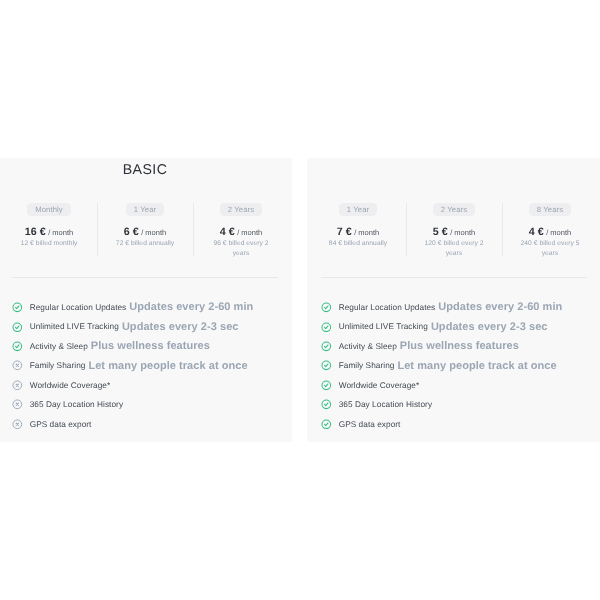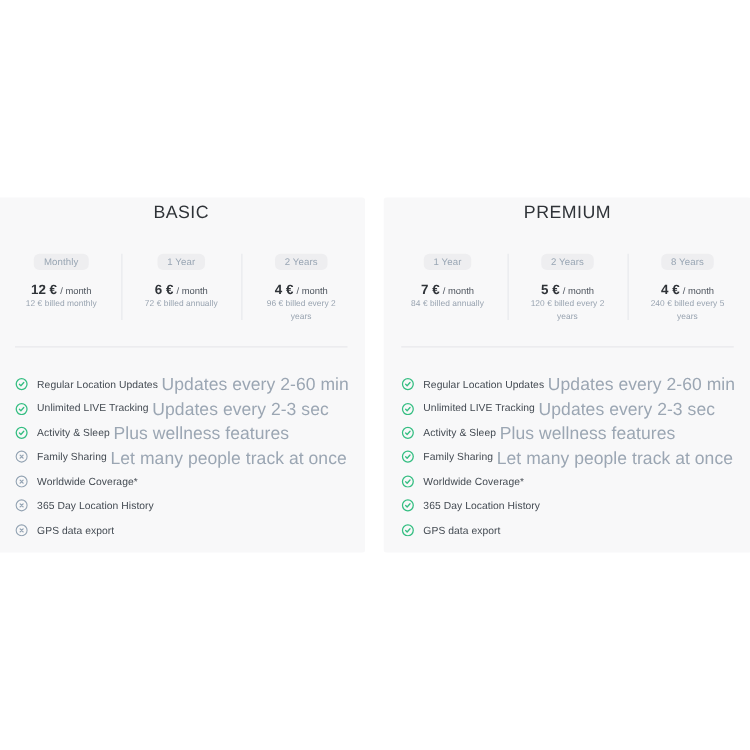--- a/index.html
+++ b/index.html
@@ -135,37 +135,37 @@
     line-height: 0;
   }
   .fname {
     font-size: 8.25px;
     font-weight: 400;
     color: #434a52;
     white-space: nowrap;
     letter-spacing: 0.05px;
   }
   .fdesc {
-    font-size: 14px;
-    font-weight: 400;
+    font-size: 11px;
+    font-weight: 700;
     color: #9ba6b3;
     margin-left: 3px;
     white-space: nowrap;
     letter-spacing: 0.05px;
   }
 </style>
 </head>
 <body>
 
 <div class="stage">
   <div class="plans">
       <div class="card">
         <div class="card-title">BASIC</div>
         <div class="tiers">
-          <div class="tier"><div class="badge">Monthly</div><div class="price"><span>12 €</span><span class="per">/ month</span></div><div class="sub">12 € billed monthly</div></div>
+          <div class="tier"><div class="badge">Monthly</div><div class="price"><span>16 €</span><span class="per">/ month</span></div><div class="sub">12 € billed monthly</div></div>
           <div class="tier"><div class="badge">1 Year</div><div class="price"><span>6 €</span><span class="per">/ month</span></div><div class="sub">72 € billed annually</div></div>
           <div class="tier"><div class="badge">2 Years</div><div class="price"><span>4 €</span><span class="per">/ month</span></div><div class="sub">96 € billed every 2 years</div></div>
         </div>
         <div class="hr"></div>
         <div class="features">
           <div class="frow">
             <span class="ico"><svg viewBox="0 0 24 24" width="10.6" height="10.6" fill="none">
                 <circle cx="12" cy="12" r="9.8" stroke="#35BE82" stroke-width="2.3"></circle>
                 <path d="M8.0 12.2 L10.7 14.9 L15.9 9.0" stroke="#35BE82" stroke-width="2.4" stroke-linecap="round" stroke-linejoin="round"></path>
               </svg></span>
@@ -213,21 +213,20 @@
           <div class="frow">
             <span class="ico"><svg viewBox="0 0 24 24" width="10.6" height="10.6" fill="none">
                 <circle cx="12" cy="12" r="9.9" stroke="#93A3B3" stroke-width="2"></circle>
                 <path d="M9.3 9.3 L14.7 14.7 M14.7 9.3 L9.3 14.7" stroke="#93A3B3" stroke-width="2.3" stroke-linecap="round"></path>
               </svg></span>
             <span class="fname">GPS data export</span>
           </div>
         </div>
       </div>
       <div class="card">
-        <div class="card-title">PREMIUM</div>
         <div class="tiers">
           <div class="tier"><div class="badge">1 Year</div><div class="price"><span>7 €</span><span class="per">/ month</span></div><div class="sub">84 € billed annually</div></div>
           <div class="tier"><div class="badge">2 Years</div><div class="price"><span>5 €</span><span class="per">/ month</span></div><div class="sub">120 € billed every 2 years</div></div>
           <div class="tier"><div class="badge">8 Years</div><div class="price"><span>4 €</span><span class="per">/ month</span></div><div class="sub">240 € billed every 5 years</div></div>
         </div>
         <div class="hr"></div>
         <div class="features">
           <div class="frow">
             <span class="ico"><svg viewBox="0 0 24 24" width="10.6" height="10.6" fill="none">
                 <circle cx="12" cy="12" r="9.8" stroke="#35BE82" stroke-width="2.3"></circle>

